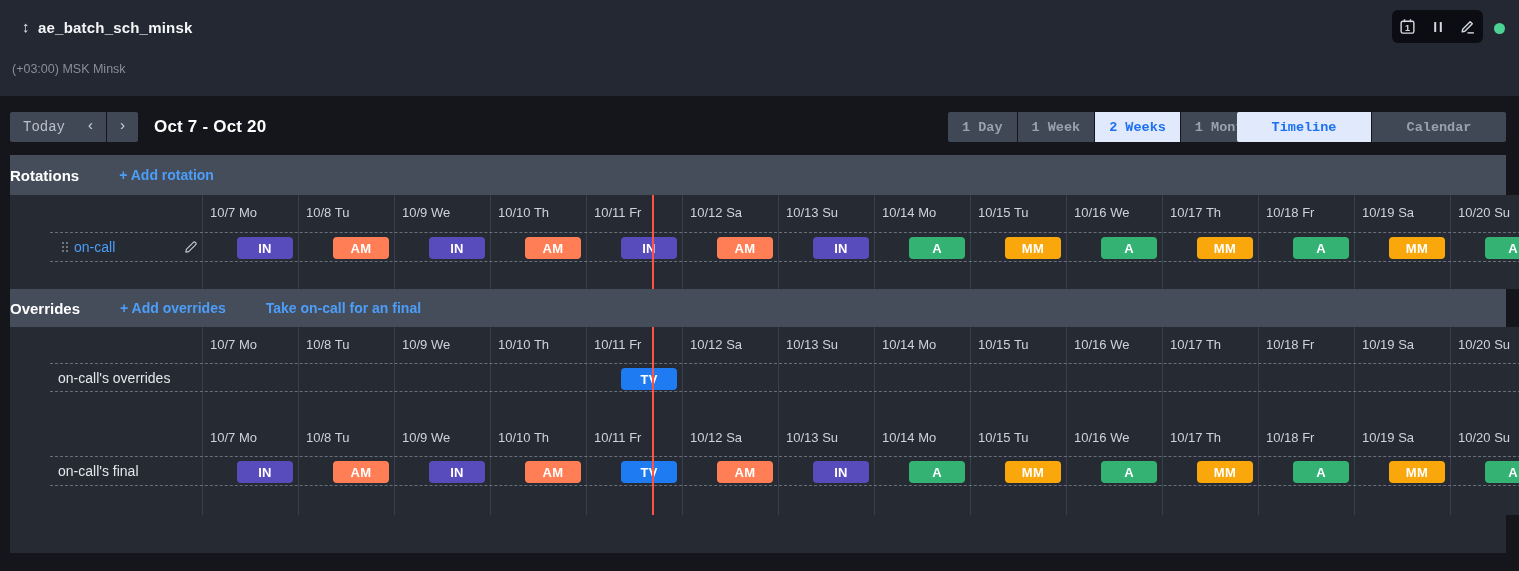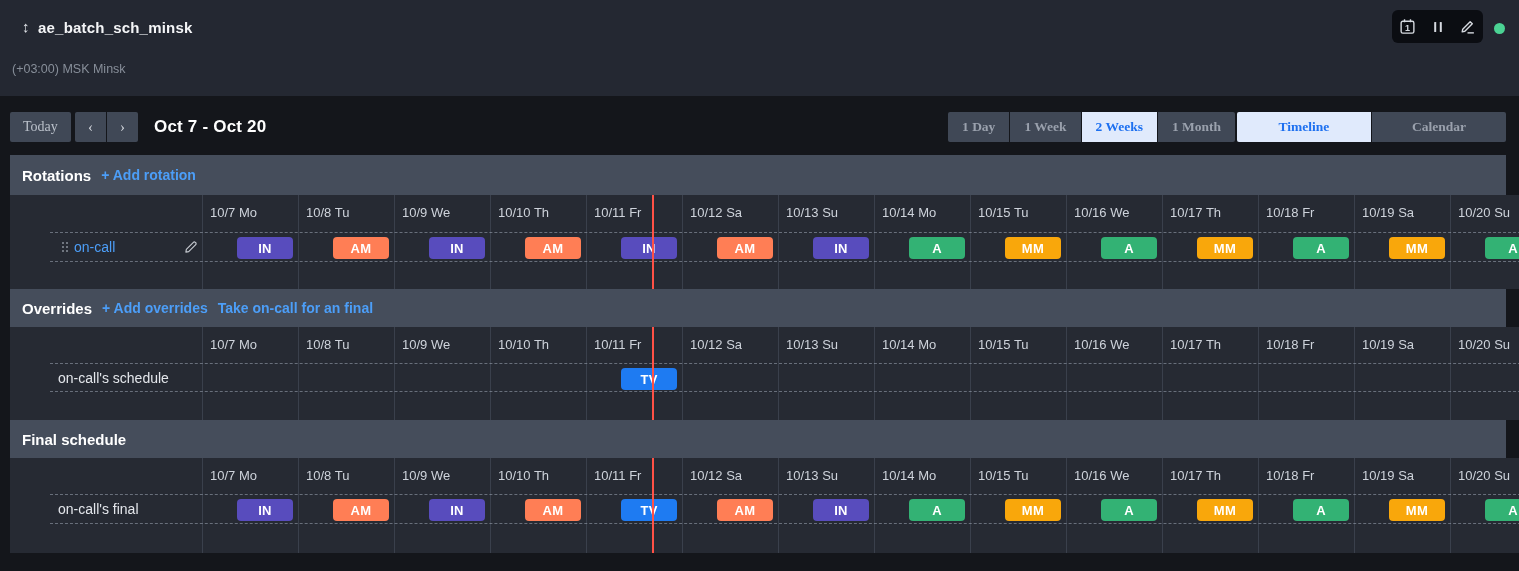--- a/index.html
+++ b/index.html
@@ -10,35 +10,35 @@
   
   .top-band { position:absolute; left:0; top:0; width:1519px; height:96px; background:#242832; }
   .updown-icon { position:absolute; left:22px; top:18px; color:#dde0e5; font-size:15px; cursor:pointer; }
   .sched-title { position:absolute; left:38px; top:19px; color:#f4f5f7; font-size:15px; font-weight:600; letter-spacing:.2px; }
   .tz-label { position:absolute; left:12px; top:62px; color:#878e99; font-size:12.5px; }
   .icon-group { position:absolute; left:1392px; top:10px; width:91px; height:33px; background:#0b0d12; border-radius:6px; display:flex; align-items:center; justify-content:center; gap:12px; }
   .hicon { display:flex; align-items:center; justify-content:center; width:18px; height:18px; cursor:pointer; }
   .status-dot { position:absolute; left:1494px; top:23px; width:11px; height:11px; border-radius:50%; }
 
   
-  .btn { border:none; cursor:pointer; font-family:Liberation Serif, serif; }
+  .btn { border:none; cursor:pointer; font-family:Liberation Mono, monospace; }
   .today-btn { position:absolute; left:10px; top:112px; height:30px; padding:0 13px; background:#404856; border-radius:2px; color:#bac0ca; font-size:14px; }
   .nav-group { position:absolute; left:75px; top:112px; height:30px; display:flex; gap:1px; border-radius:2px; overflow:hidden; }
   .nav-group .btn { width:31px; height:30px; background:#404856; color:#ced2d9; font-size:15px; line-height:28px; }
   .date-range { position:absolute; left:154px; top:112px; height:30px; line-height:30px; color:#ffffff; font-size:17px; font-weight:bold; letter-spacing:.2px; }
   .seg-group { position:absolute; top:112px; height:30px; display:flex; gap:1px; border-radius:2px; overflow:hidden; }
   #range-group { left:948px; }
   #view-group { left:1237px; width:269px; }
   .seg-btn { height:30px; padding:0 14px; background:#404856; color:#9aa1ad; font-size:13.5px; font-weight:600; display:flex; align-items:center; justify-content:center; white-space:nowrap; }
   .seg-btn.active { background:#e0eafc; color:#1d70f0; font-weight:bold; }
   #view-group .seg-btn { flex:1; }
 
   
   .panel { position:absolute; left:10px; top:155px; width:1496px; height:398px; background:#262a33; }
-  .sec-header { position:relative; width:100%; background:#454d5b; display:flex; align-items:center; padding-left:12px; gap:10px; }
+  .sec-header { position:relative; width:100%; background:#454d5b; display:flex; align-items:center; gap:40px; }
   .sec-title { color:#ffffff; font-size:15px; font-weight:bold; }
   .sec-link { color:#4c9ef8; font-size:14px; font-weight:600; cursor:pointer; }
   .sec-grid { position:relative; width:100%; background:#262a33;margin-left:40px; }
   .vline { position:absolute; top:0; bottom:0; width:1px; background:#3a404c; }
   .day-label { position:absolute; top:10px; color:#ced3db; font-size:13px; white-space:nowrap; }
   .sched-row { position:absolute; left:0; right:0; border-top:1px dashed rgba(158,168,183,.55); border-bottom:1px dashed rgba(158,168,183,.55); }
   .row-label { position:absolute; left:8px; top:0; bottom:0; display:flex; align-items:center; color:#e3e6eb; font-size:14px; }
   .row-link { color:#4c9ef8; cursor:pointer; }
   .drag-dots { display:inline-block; width:2px; height:2px; margin-right:10px; margin-left:4px; background:#8a909b; border-radius:50%;
                box-shadow:4px 0 0 #8a909b, 0 4px 0 #8a909b, 4px 4px 0 #8a909b, 0 8px 0 #8a909b, 4px 8px 0 #8a909b; transform:translateY(-4px); cursor:grab; }
@@ -186,28 +186,25 @@
         <div class="vline" style="left: 1112px;"></div>
         <span class="day-label" style="left: 1120px;">10/17 Th</span>
         <div class="vline" style="left: 1208px;"></div>
         <span class="day-label" style="left: 1216px;">10/18 Fr</span>
         <div class="vline" style="left: 1304px;"></div>
         <span class="day-label" style="left: 1312px;">10/19 Sa</span>
         <div class="vline" style="left: 1400px;"></div>
         <span class="day-label" style="left: 1408px;">10/20 Su</span>
         <div class="sched-row" style="top: 36px; height: 29px;">
           <div class="row-label">
-            <span>on-call's schedule</span>
+            <span>on-call's overrides</span>
           </div>
           <div class="badge" style="left: 571px; top: 4px; background: rgb(30, 123, 242);">TV</div>
         </div>
         <div class="now-line" style="left: 602px; background: rgb(255, 81, 70);"></div>
-      </div>
-      <div class="sec-header" style="height: 38px;">
-        <span class="sec-title">Final schedule</span>
       </div>
       <div class="sec-grid" style="height: 95px;">
         <div class="vline" style="left: 152px;"></div>
         <span class="day-label" style="left: 160px;">10/7 Mo</span>
         <div class="vline" style="left: 248px;"></div>
         <span class="day-label" style="left: 256px;">10/8 Tu</span>
         <div class="vline" style="left: 344px;"></div>
         <span class="day-label" style="left: 352px;">10/9 We</span>
         <div class="vline" style="left: 440px;"></div>
         <span class="day-label" style="left: 448px;">10/10 Th</span>

